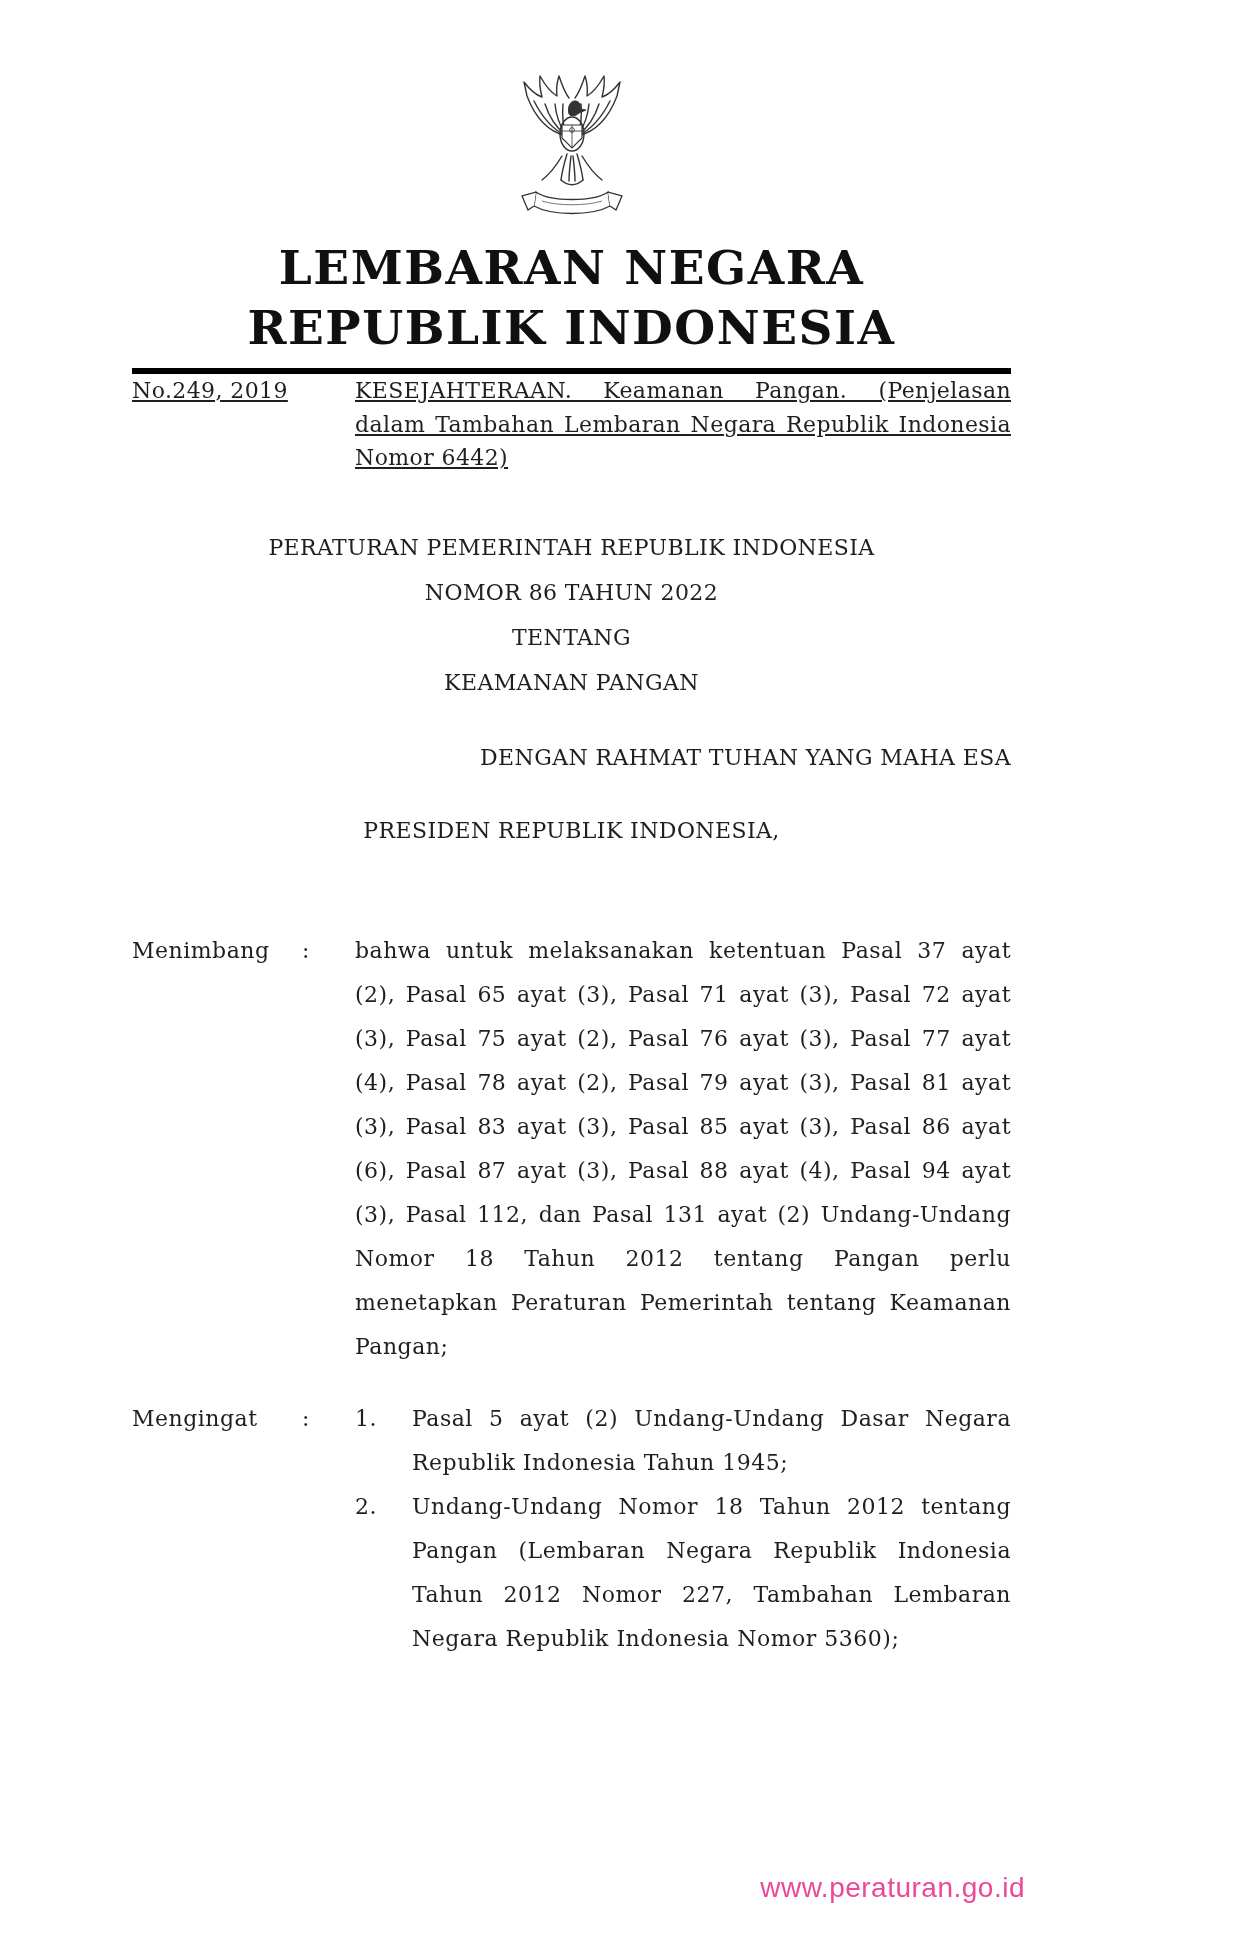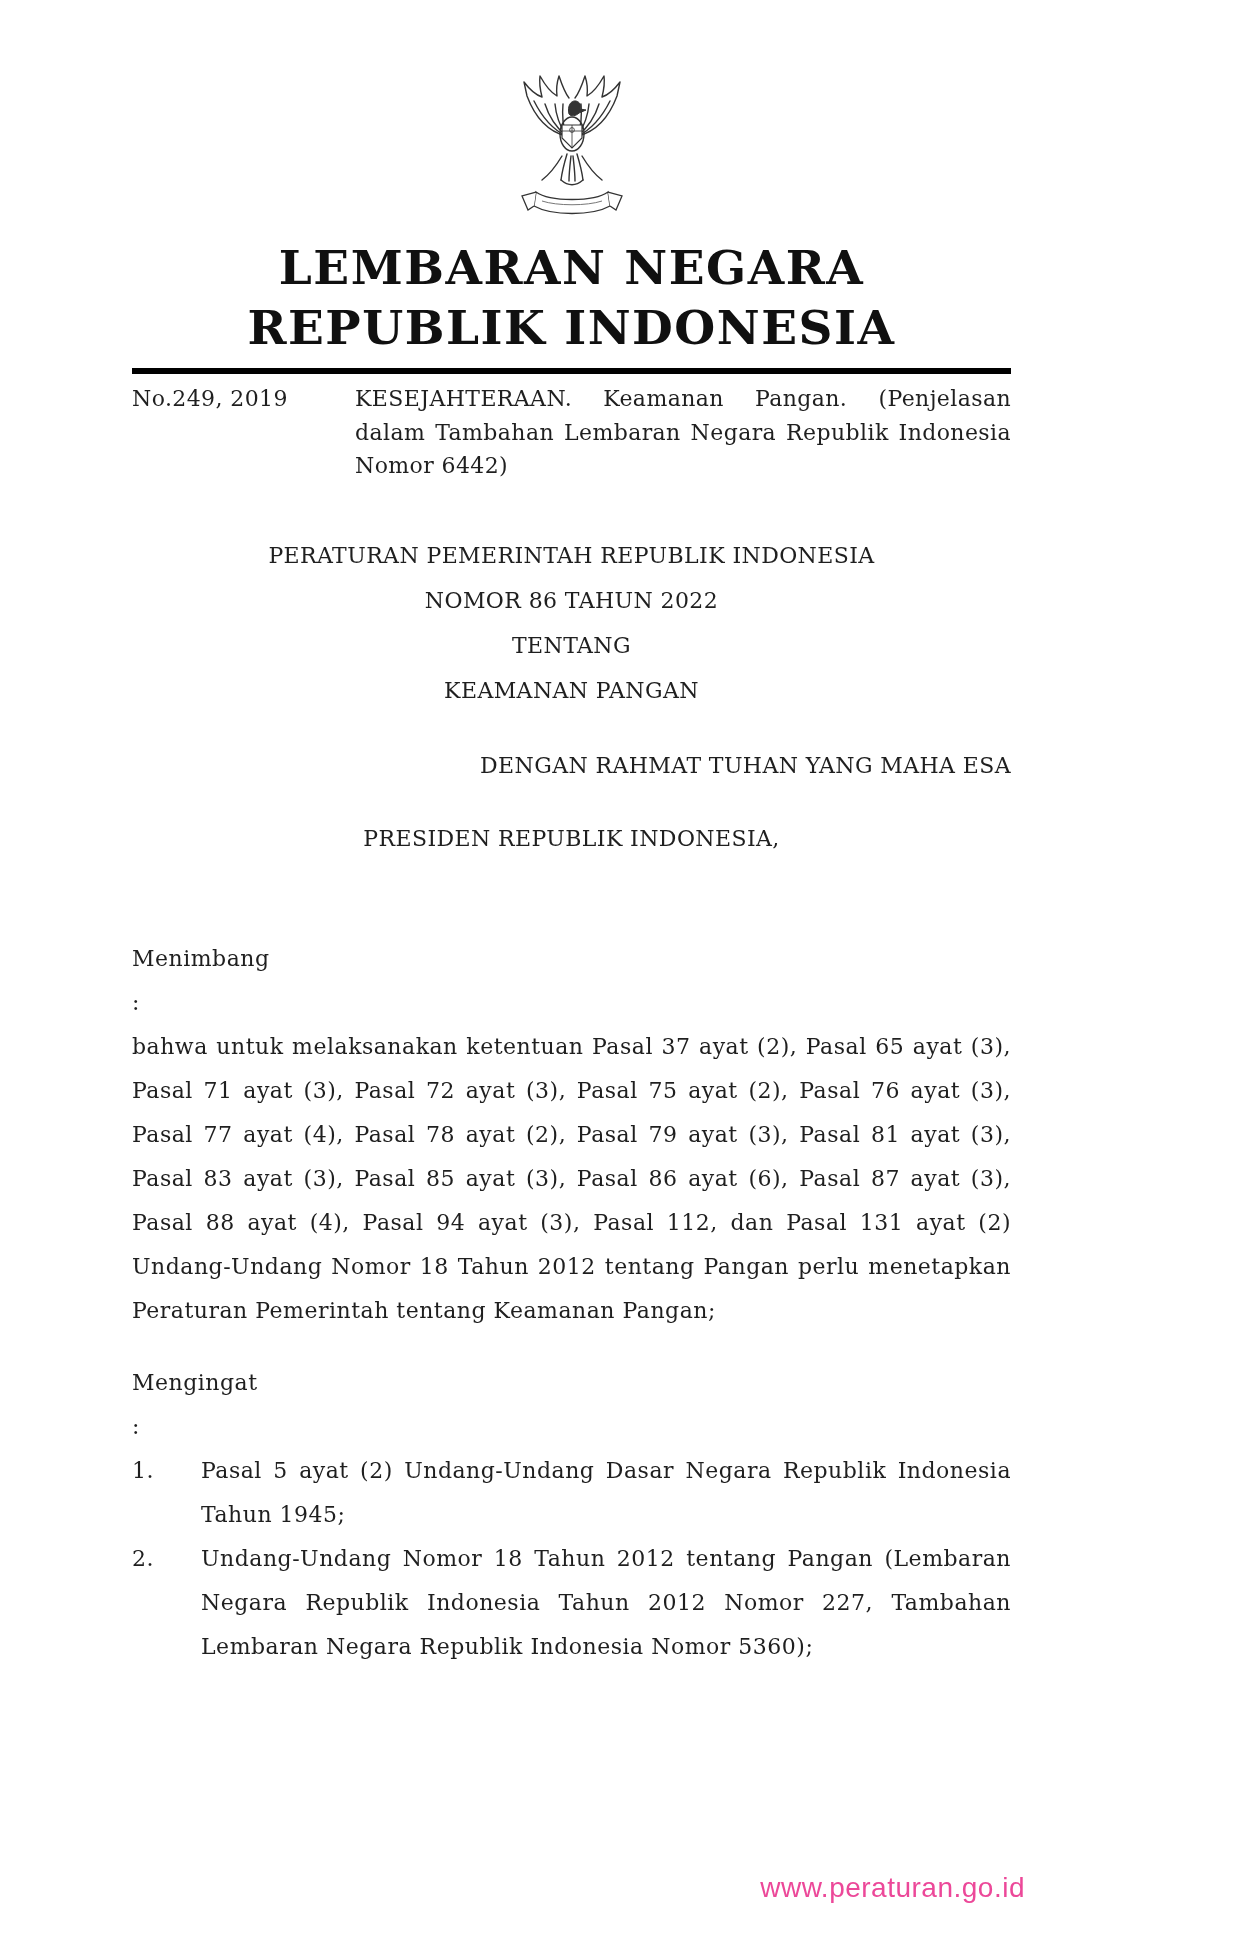--- a/index.html
+++ b/index.html
@@ -27,56 +27,56 @@
     line-height: 1.28;
     margin-top: 8px;
     color: #101010;
   }
   .masthead-title .t-line { display: block; }
 
   .rule { height: 6px; background: #000; margin-top: 10px; }
 
   .issue-row {
     display: flex;
-    margin-top: 8px;
+    margin-top: 0;
     font-size: 22px;
     line-height: 1.52;
     letter-spacing: 0.4px;
+    text-decoration: underline;
   }
   .issue-number { width: 223px; flex: none; }
   .issue-subject { flex: 1; text-align: justify; }
 
   .title-block {
     margin-top: 50px;
     text-align: center;
     font-size: 22px;
     line-height: 2.05;
     letter-spacing: 0.4px;
   }
 
   .invocation { margin-top: 40px; text-align: right; font-size: 22px; letter-spacing: 0.4px; }
   .issuer     { margin-top: 48px; text-align: center; font-size: 22px; letter-spacing: 0.4px; }
 
   .clause {
     display: flex;
     font-size: 22px;
     line-height: 2.0;
     letter-spacing: 0.5px;
-    flex-direction: column;
   }
   .clause-menimbang { margin-top: 86px; }
   .clause-mengingat { margin-top: 28px; }
   .clause-label { width: 170px; flex: none; }
   .clause-colon { width: 53px; flex: none; }
   .clause-body  { flex: 1; }
   .justify { text-align: justify; }
 
   .list-item { display: flex; }
   .item-num  { width: 57px; flex: none; }
-  .item-text { flex: 1; margin-left: 12px; }
+  .item-text { flex: 1; }
 
   .watermark {
     position: absolute;
     right: 118px;
     bottom: 46px;
     font-family: "Liberation Sans", "DejaVu Sans", sans-serif;
     font-size: 28px;
     color: #ec4899;
     letter-spacing: 0.5px;
   }

